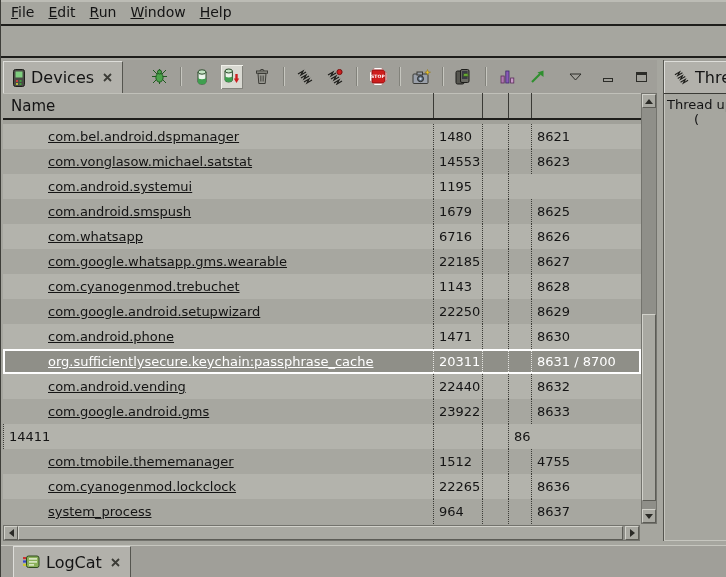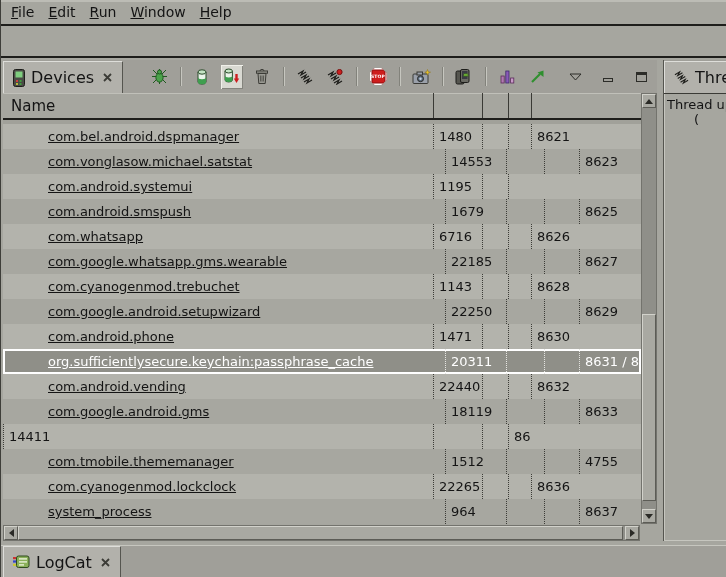--- a/index.html
+++ b/index.html
@@ -45,21 +45,21 @@
   .hdr-row, .row { display:grid; grid-template-columns:430px 49px 26px 23px 1fr; }
   .hdr-row {
     height:27px; background:#a6a69f; border-bottom:2px solid #1e1e1b;
     box-shadow:inset 0 1px 0 #c0c0b9; align-items:center; font-size:15px;
   }
   .hdr-cell { height:100%; display:flex; align-items:center; padding-left:8px; }
   .hdr-cell + .hdr-cell { border-left:1px solid #3a3a35; }
   .partial-row { height:4px; background:#a1a19a; }
   .row { height:25px; align-items:center; font-size:13px; cursor:default; }
   .row.even { background:#b3b3ac; }
-  .row.odd  { background:#a7a7a0;gap:12px; }
+  .row.odd  { background:#a7a7a0; }
   .cell { height:100%; display:flex; align-items:center; overflow:hidden; white-space:nowrap; }
   .cell.name { padding-left:45px;text-decoration:underline; }
   .cell.c { border-left:1px dotted #3c3c37; padding-left:5px; }
   .row.selected { background:#8f8f88; color:#fff; box-shadow:inset 0 0 0 2px #ffffff; position:relative; }
   .row.selected .cell.c { border-left-color:#e6e6e2; }
   
   .vscroll {
     position:absolute; left:638px; top:0; width:16px; height:431px;
     background:#8f8f89; border:1px solid #73736d;
   }
@@ -96,21 +96,21 @@
   }
   .threads-panel .tabbar { background:#a09f99; }
   .threads-body { border-top:1px solid #3a3a35; padding:3px 0 0 3px; font-size:13px; }
   .threads-line1 { white-space:nowrap; }
   .threads-line2 { margin-left:27px; }
   
   .bottom-bar {
     position:absolute; left:0; bottom:0; width:726px; height:32px;
     background:#a09f99; border-top:1px solid #c6c6bf; display:flex; align-items:flex-end;
   }
-  .bottom-bar .tab { height:31px; margin-left:2px; }
+  .bottom-bar .tab { height:31px; margin-left:12px; }
   
   .stop-badge {
     width:17px; height:17px; background:#ce1d1d; color:#fff;
     clip-path:polygon(30% 0,70% 0,100% 30%,100% 70%,70% 100%,30% 100%,0 70%,0 30%);
     display:flex; align-items:center; justify-content:center;
     font-size:4.5px; font-weight:bold; letter-spacing:0.2px;
     box-shadow:inset 0 0 0 1.5px #fff, inset 0 0 0 2.5px #8c0f0f;
   }
   svg { display:block; }
 </style>
@@ -367,21 +367,21 @@
               <div class="row even">
                 <div class="cell name">com.android.vending</div>
                 <div class="cell c">22440</div>
                 <div class="cell c"></div>
                 <div class="cell c"></div>
                 <div class="cell c">8632</div>
               </div>
 
               <div class="row odd">
                 <div class="cell name">com.google.android.gms</div>
-                <div class="cell c">18119</div>
+                <div class="cell c">23922</div>
                 <div class="cell c"></div>
                 <div class="cell c"></div>
                 <div class="cell c">8633</div>
               </div>
 
               <div class="row even">
                 <div class="cell c">14411</div>
                 <div class="cell c"></div>
                 <div class="cell c"></div>
                 <div class="cell c">8634</div>

